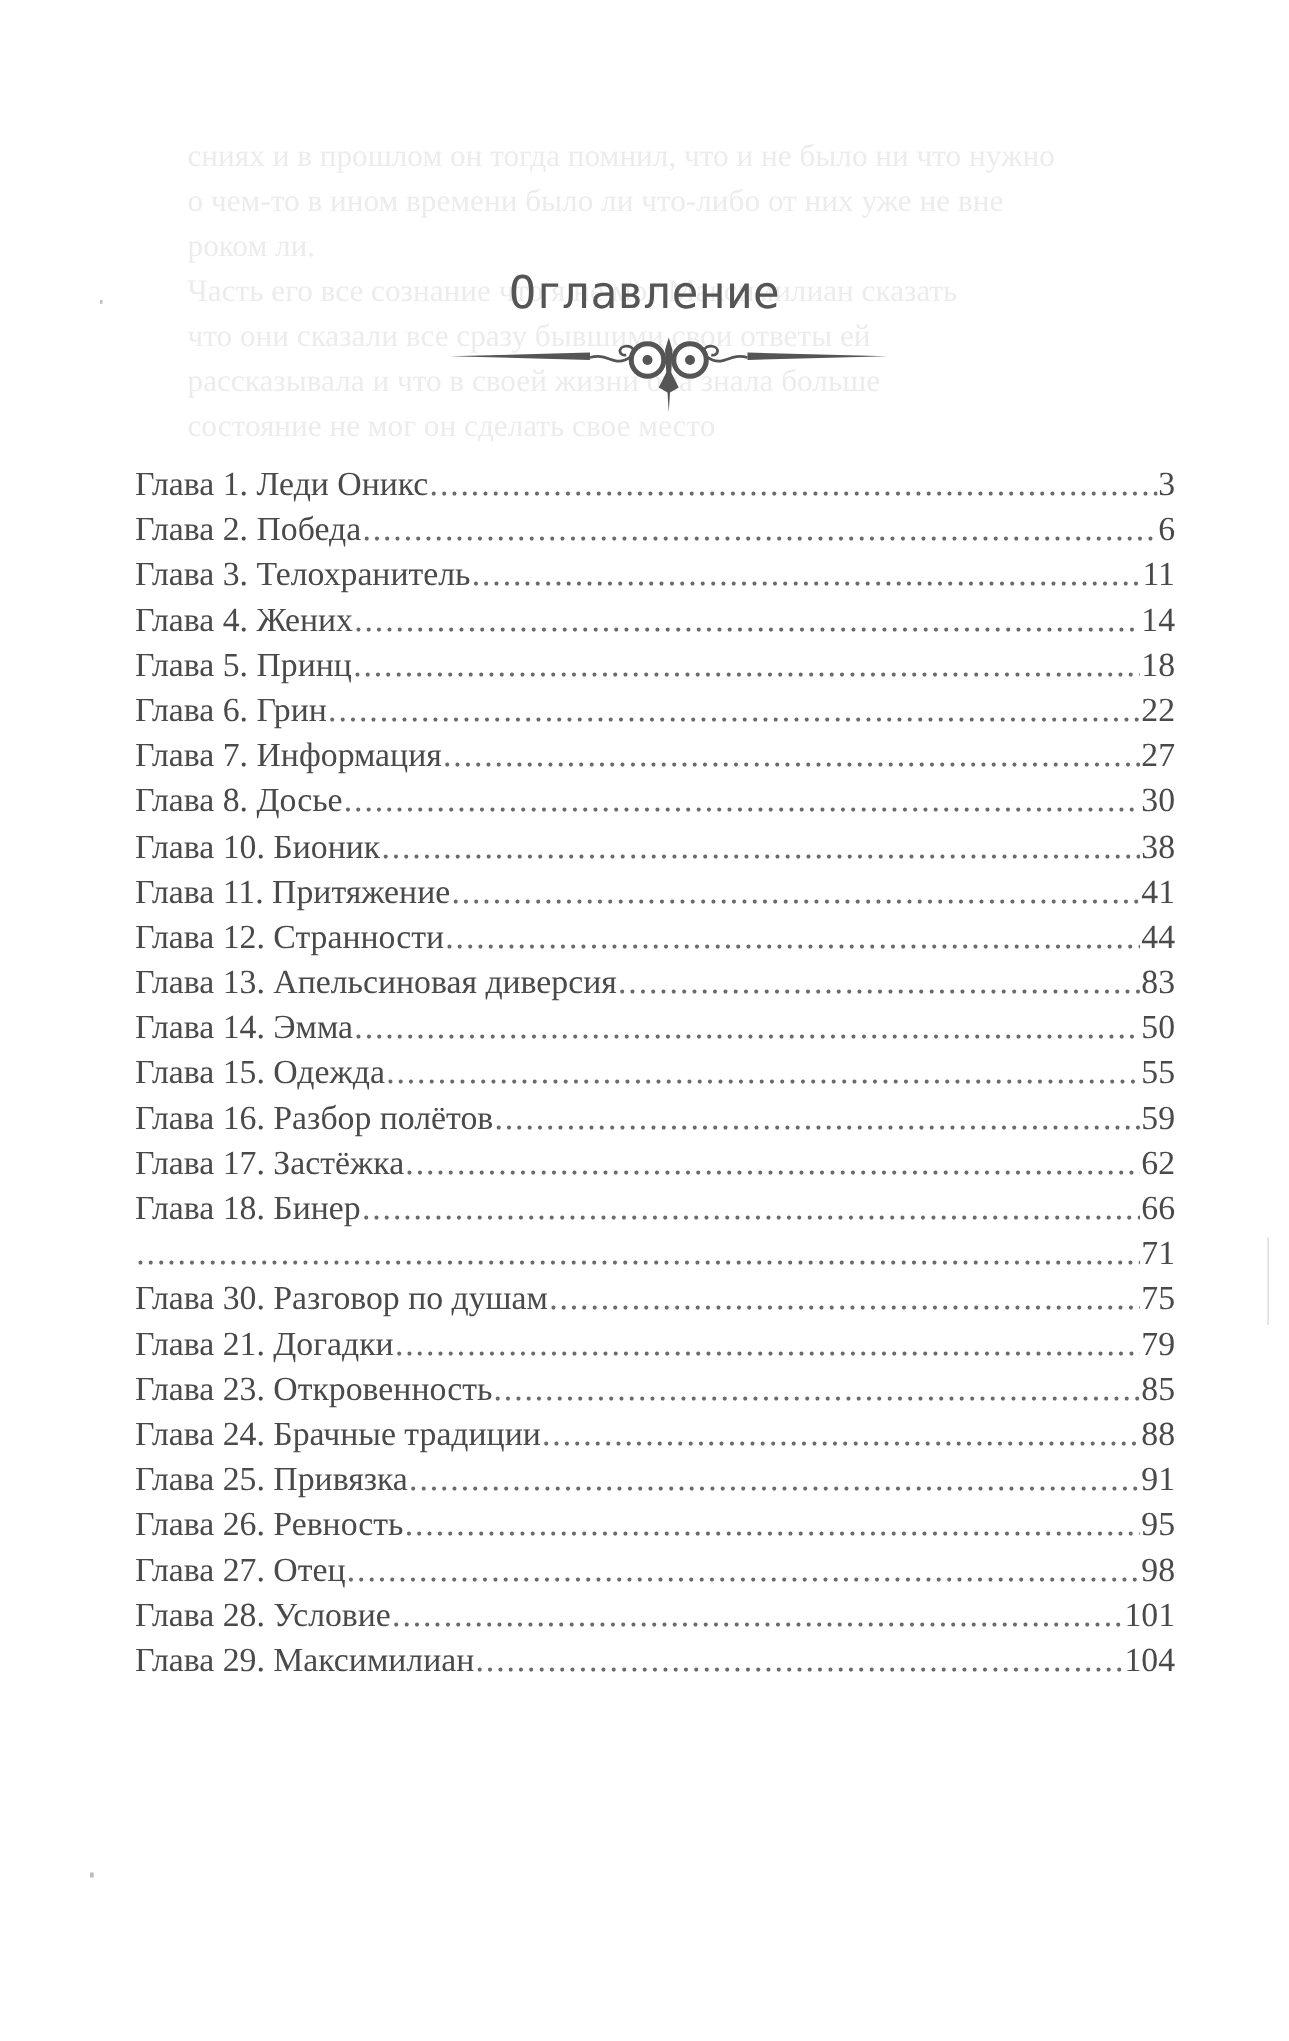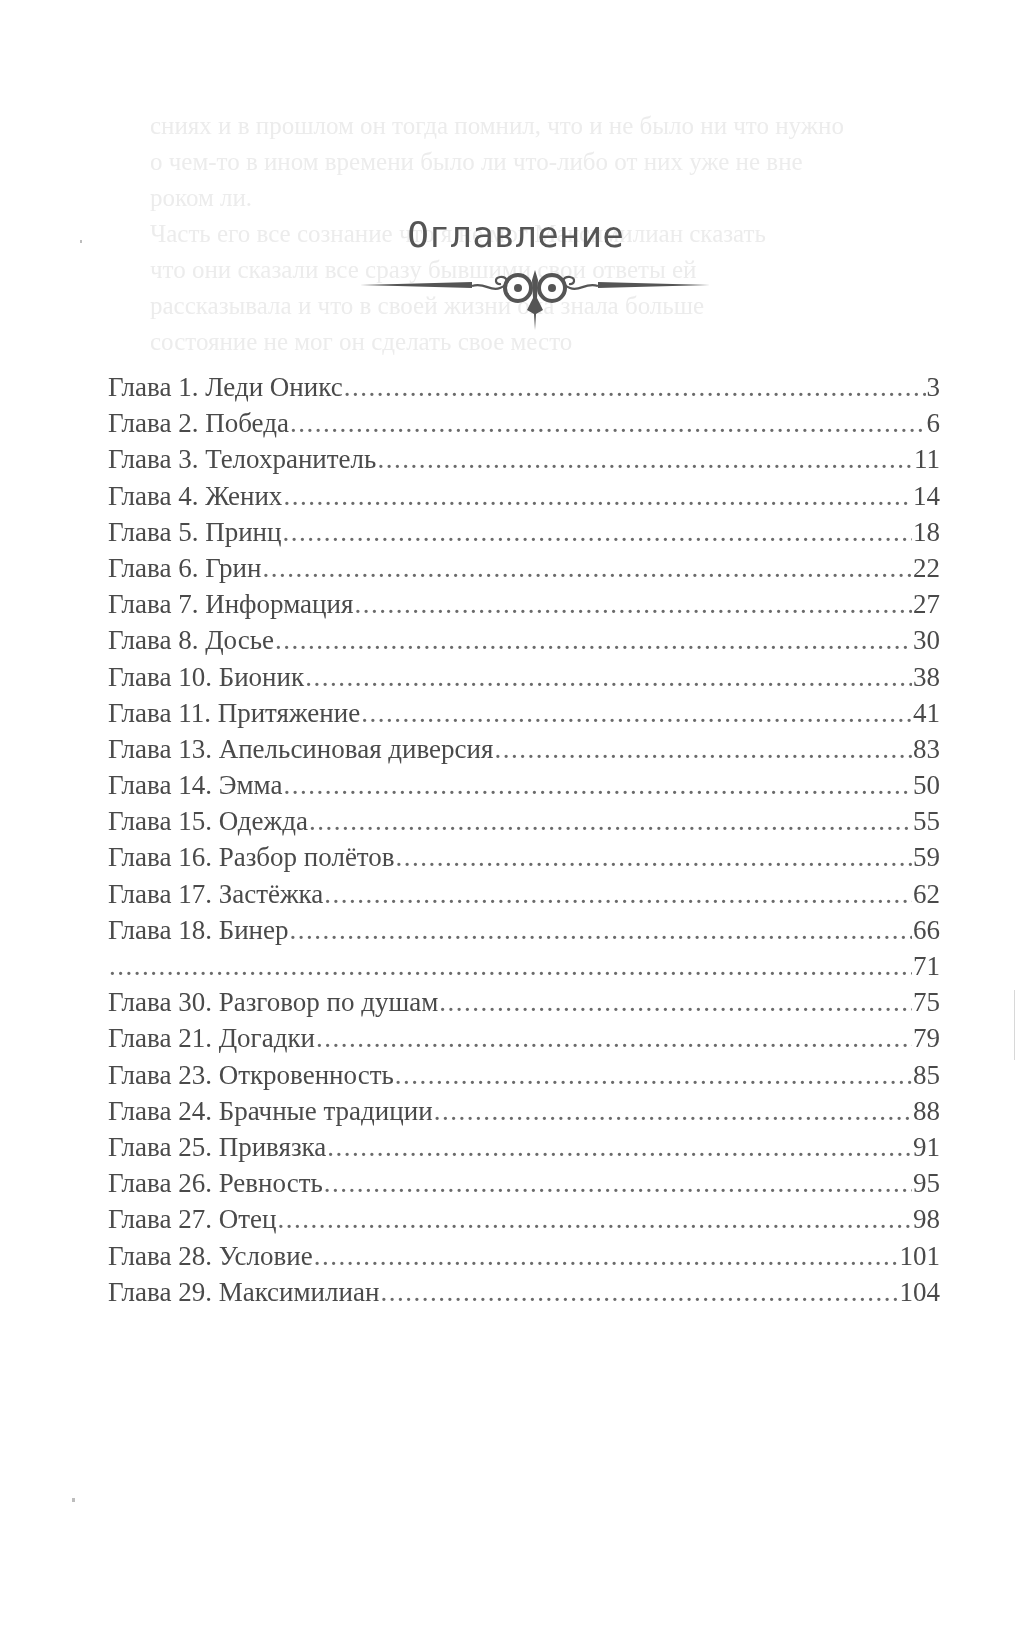--- a/index.html
+++ b/index.html
@@ -127,20 +127,25 @@
       <span class="label">Глава 10. Бионик</span>
       <span class="dots"></span>
       <span class="page">38</span>
     </div>
   <div class="row">
       <span class="label">Глава 11. Притяжение</span>
       <span class="dots"></span>
       <span class="page">41</span>
     </div>
   <div class="row">
+      <span class="label">Глава 12. Странности</span>
+      <span class="dots"></span>
+      <span class="page">44</span>
+    </div>
+  <div class="row">
       <span class="label">Глава 13. Апельсиновая диверсия</span>
       <span class="dots"></span>
       <span class="page">83</span>
     </div>
   <div class="row">
       <span class="label">Глава 14. Эмма</span>
       <span class="dots"></span>
       <span class="page">50</span>
     </div>
   <div class="row">

